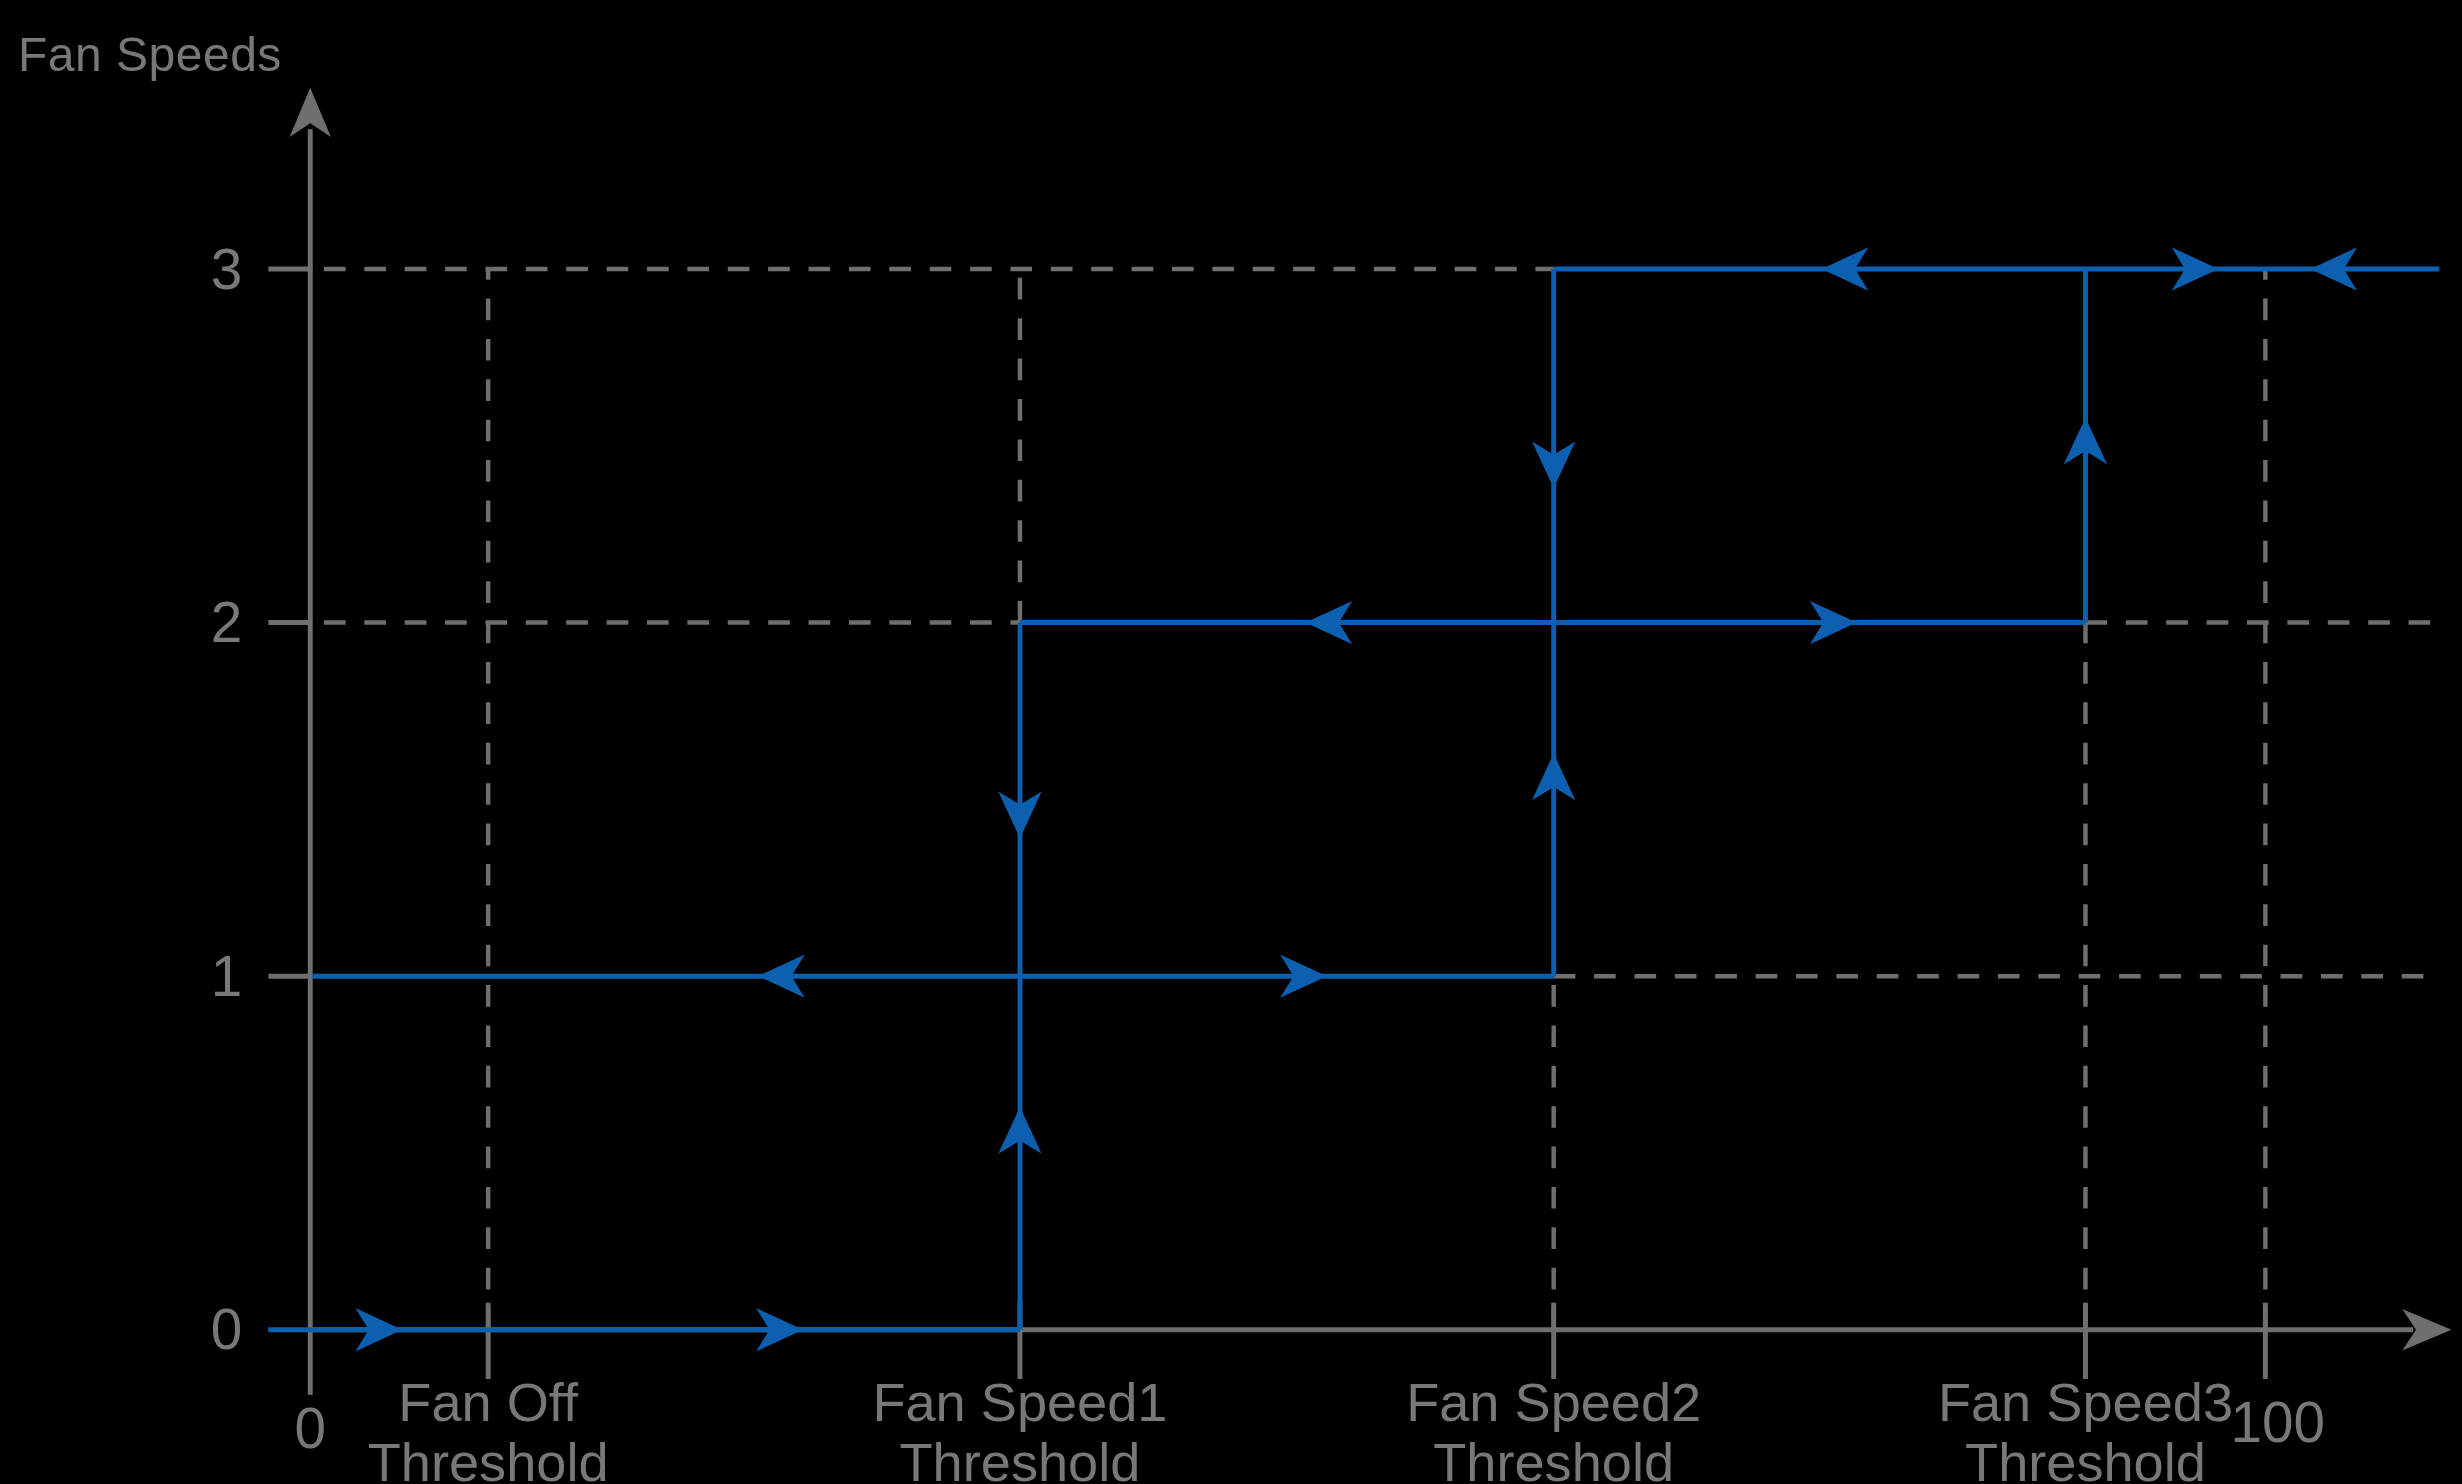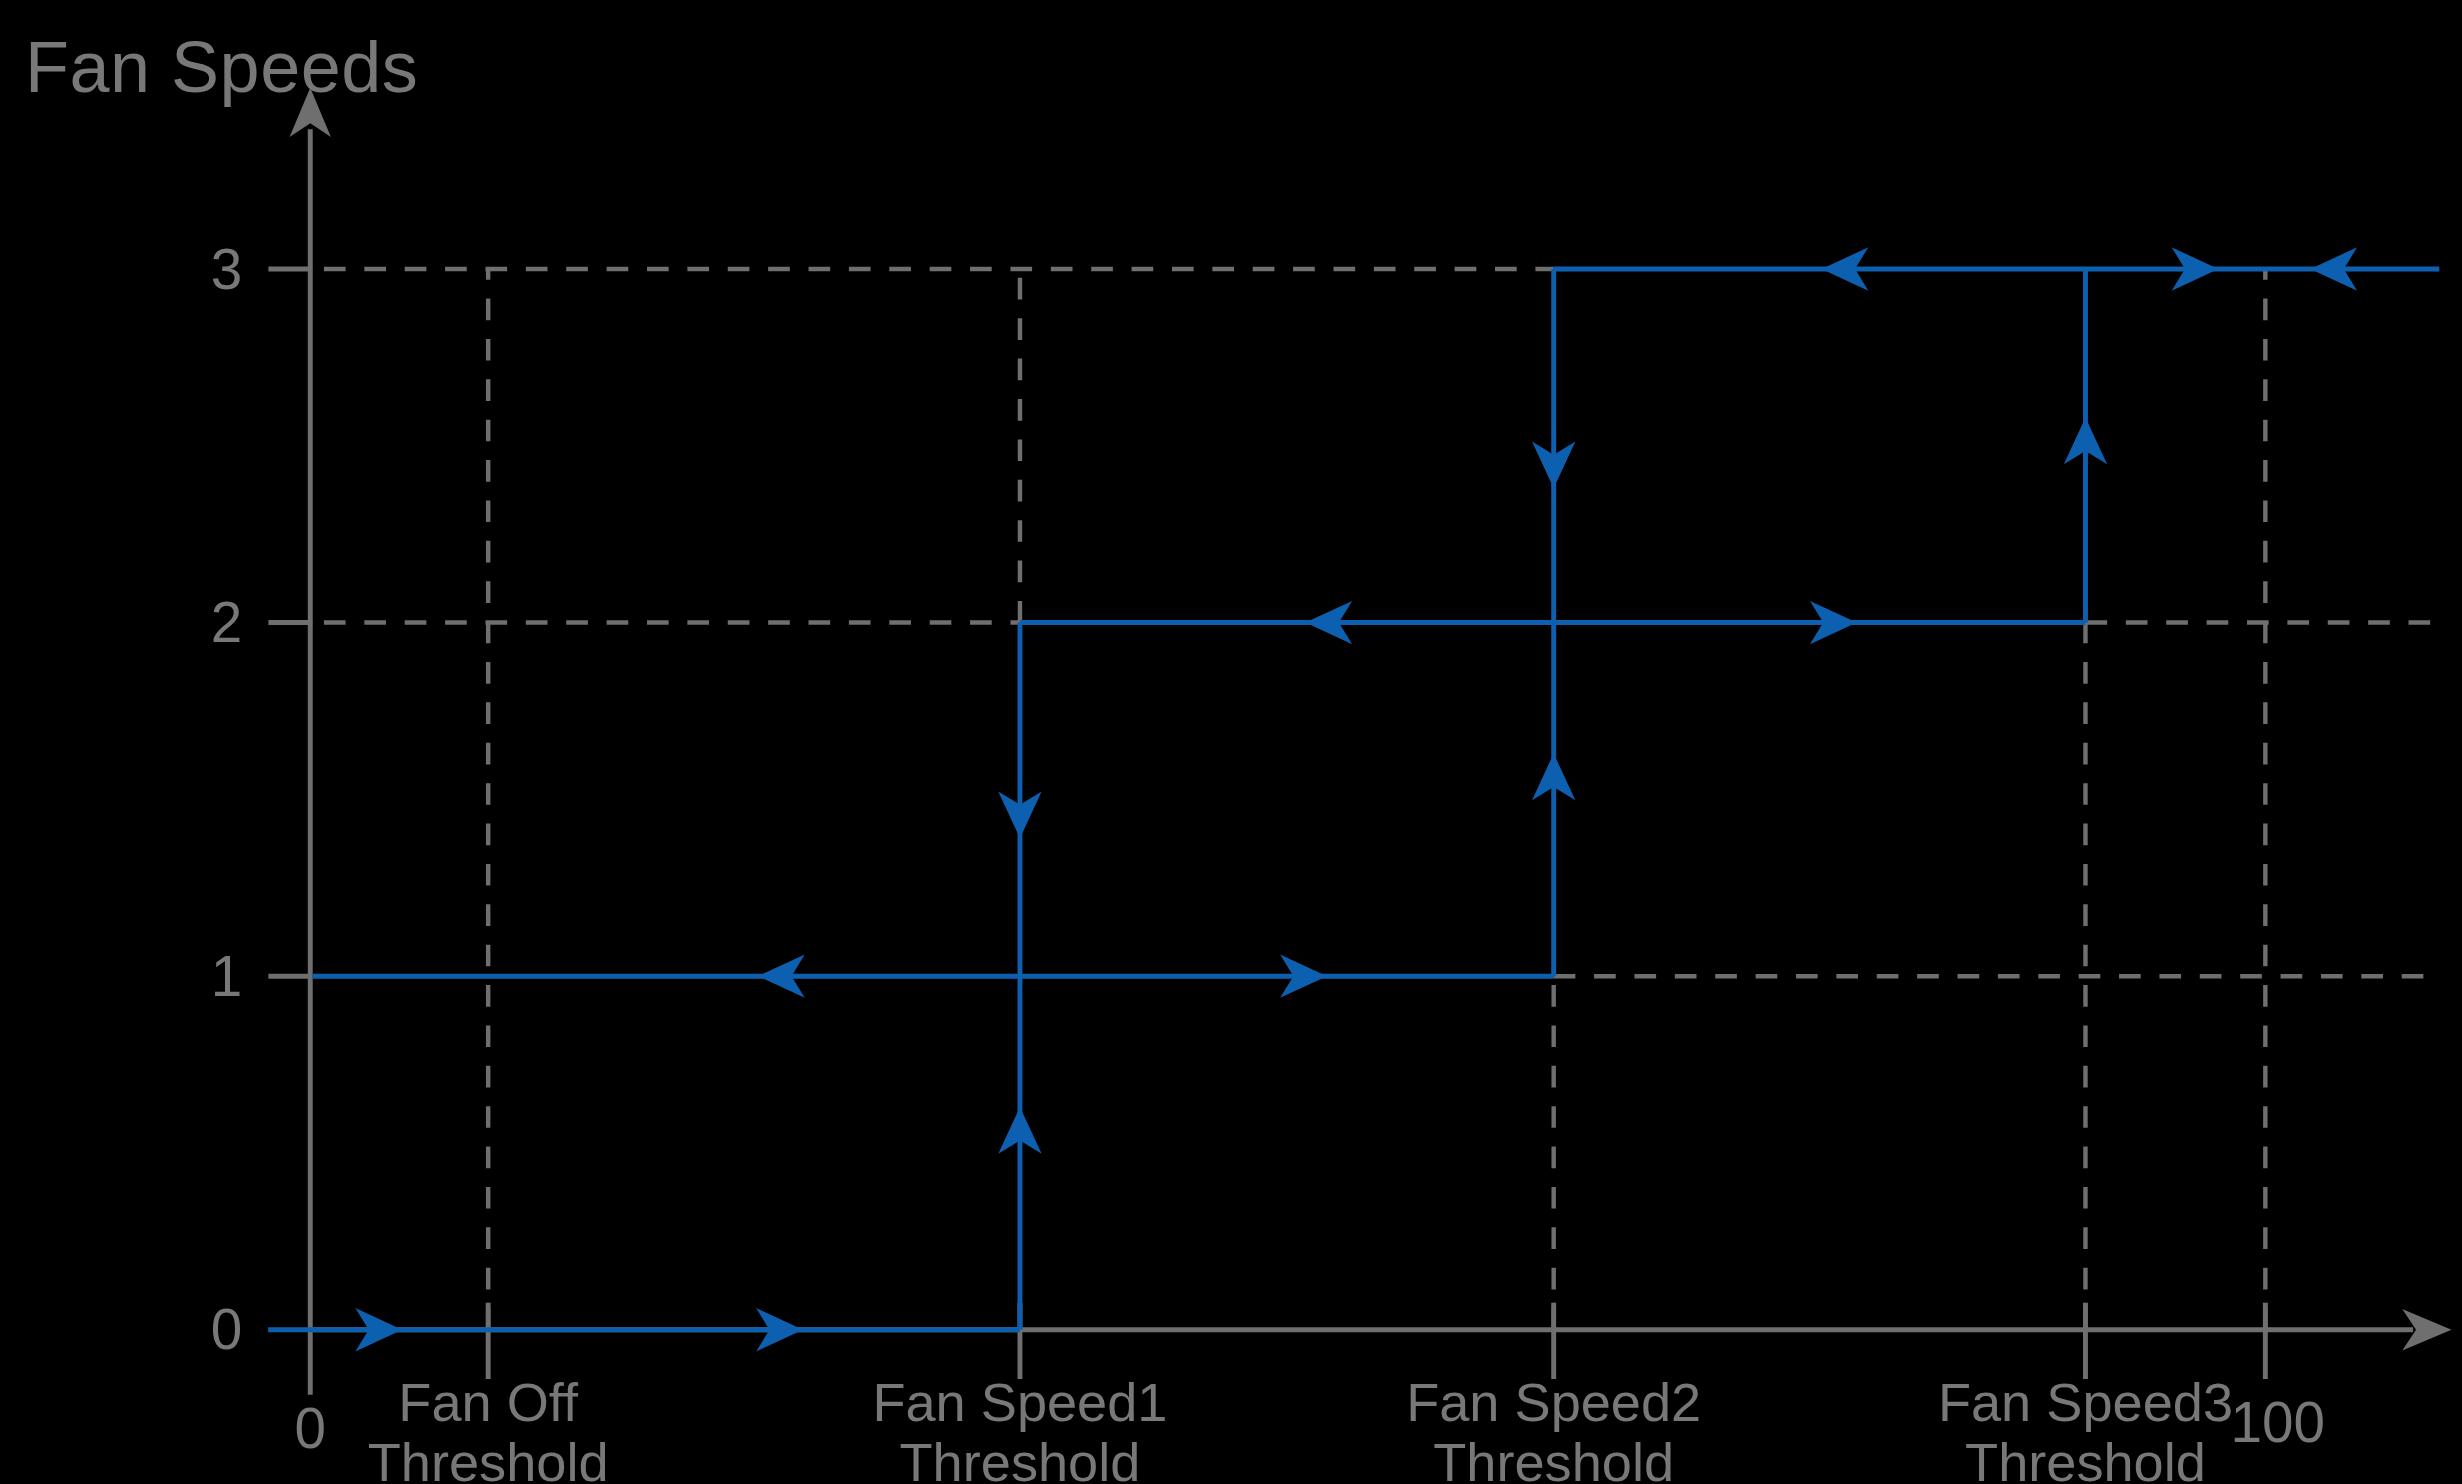--- a/index.html
+++ b/index.html
@@ -13,23 +13,23 @@
   }
   .stage {
     position: absolute;
     inset: 0;
     width: 2974px;
     height: 1485px;
     background: #000000;
   }
   .chart-title {
     position: absolute;
-    left: 25px;
+    left: 18px;
     top: 30.5px;
-    font-size: 72px;
+    font-size: 48px;
     line-height: 1.0;
     color: #787878;
     letter-spacing: 0.5px;
     white-space: nowrap;
   }
   svg.plot {
     position: absolute;
     inset: 0;
     width: 2974px;
     height: 1485px;

